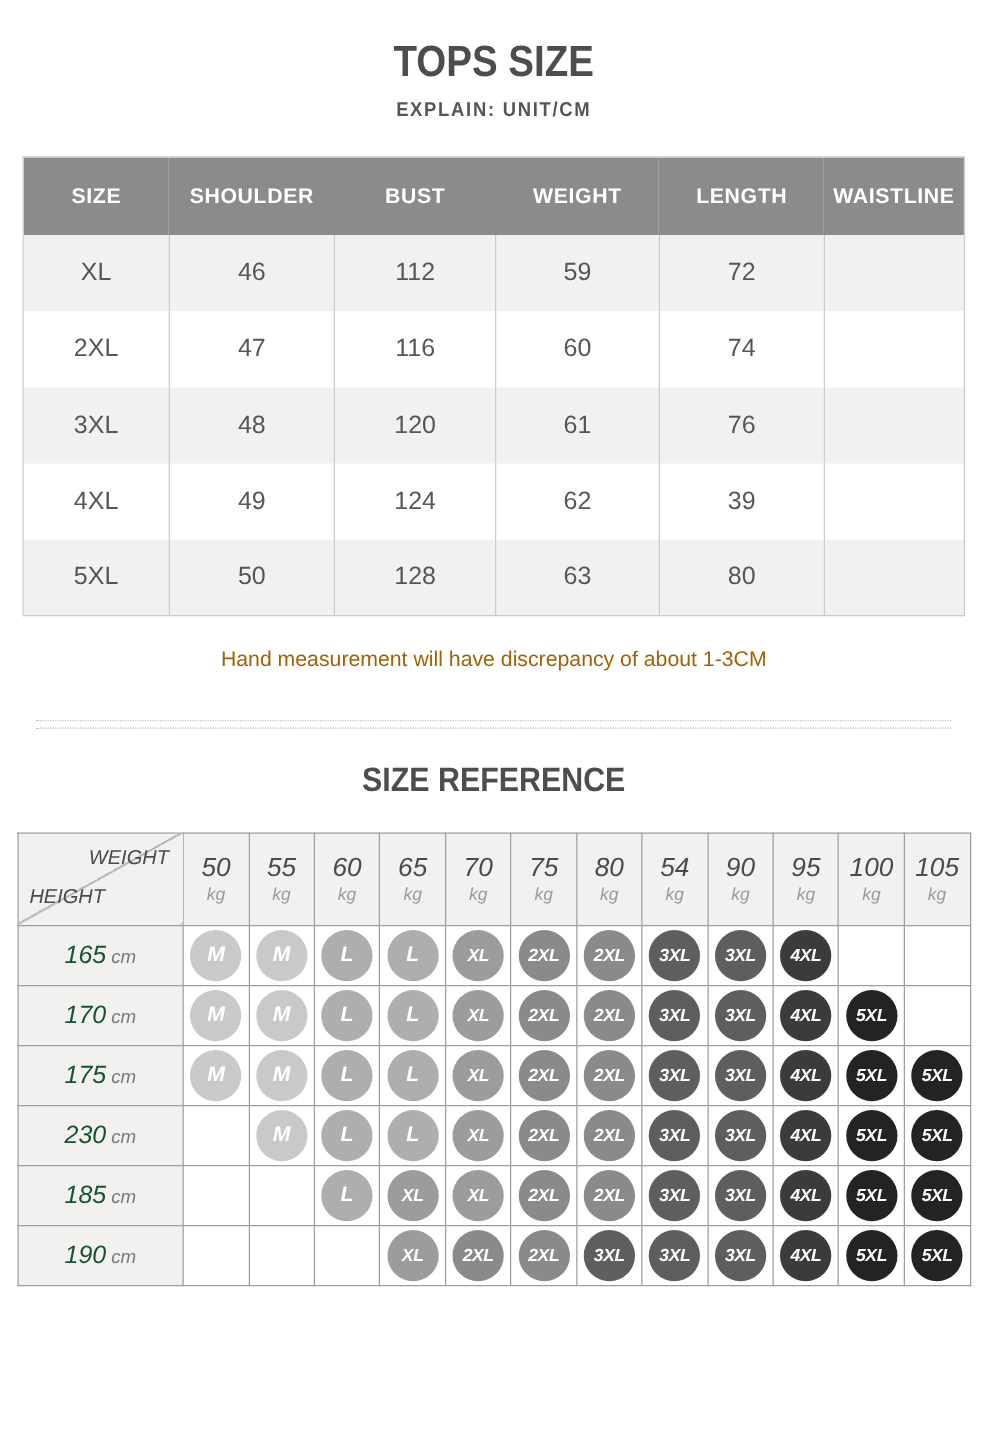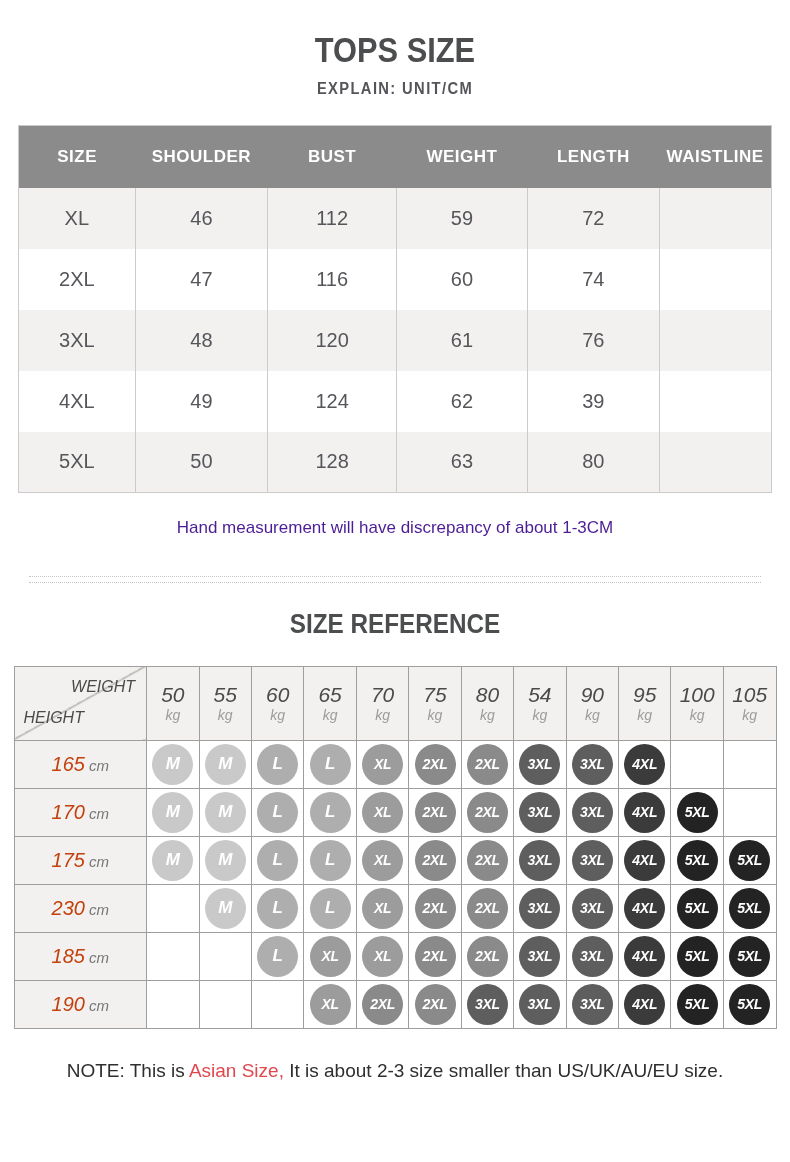--- a/index.html
+++ b/index.html
@@ -53,21 +53,21 @@
     font-size: 20px; color: #55565a;
     border-left: 1px solid #cbcbcb;
     background: #ffffff;
   }
   .tops tbody td:first-child { border-left: none; }
   .tops tbody tr.stripe td { background: #f2f1ef; }
 
   .measure-note {
     margin-top: 25px;
     text-align: center;
-    font-size: 17px; color: #4c1d95;
+    font-size: 17px; color: #a16207;
   }
 
   .dotted-divider {
     margin: 38px auto 0;
     width: 732px; height: 7px;
     border-top: 1px dotted #c4c4c4;
     border-bottom: 1px dotted #c4c4c4;
   }
 
   
@@ -88,21 +88,21 @@
   .corner .ch { position: absolute; bottom: 13px; left: 9px; font-size: 16px; font-weight: normal; color: #4a4a4b; }
   .ref th.weight { font-weight: normal; line-height: 1.15; }
   .weight .num { display: block; font-size: 21px; color: #4a4a4b; }
   .weight .unit { display: block; font-size: 14px; color: #9b9b9b; }
 
   .ref tbody td {
     height: 48px; background: #ffffff;
     text-align: center; vertical-align: middle; padding: 0;
   }
   .ref tbody td.hlabel { background: #f2f1ef; }
-  .hlabel .hnum { font-size: 20px; color: #c2410c; }
+  .hlabel .hnum { font-size: 20px; color: #14532d; }
   .hlabel .hunit { font-size: 15px; color: #77787a; margin-left: 4px; }
 
   .circle {
     display: inline-flex; align-items: center; justify-content: center;
     width: 41px; height: 41px; border-radius: 50%;
     color: #ffffff; font-weight: bold; font-size: 14px; letter-spacing: -0.3px;
   }
   .circle.single { font-size: 17px; letter-spacing: 0; }
 
   .footer-note {
@@ -348,17 +348,14 @@
           <td><span class="circle" style="background: rgb(94, 94, 94);">3XL</span></td>
           <td><span class="circle" style="background: rgb(94, 94, 94);">3XL</span></td>
           <td><span class="circle" style="background: rgb(94, 94, 94);">3XL</span></td>
           <td><span class="circle" style="background: rgb(59, 59, 59);">4XL</span></td>
           <td><span class="circle" style="background: rgb(35, 35, 35);">5XL</span></td>
           <td><span class="circle" style="background: rgb(35, 35, 35);">5XL</span></td>
         </tr>
       </tbody>
   </table>
 
-  <div class="footer-note">
-    <span>NOTE: This is </span><span class="red">Asian Size,</span><span> It is about 2-3 size smaller than US/UK/AU/EU size.</span>
-  </div>
 
 </div>
 
 </body></html>

